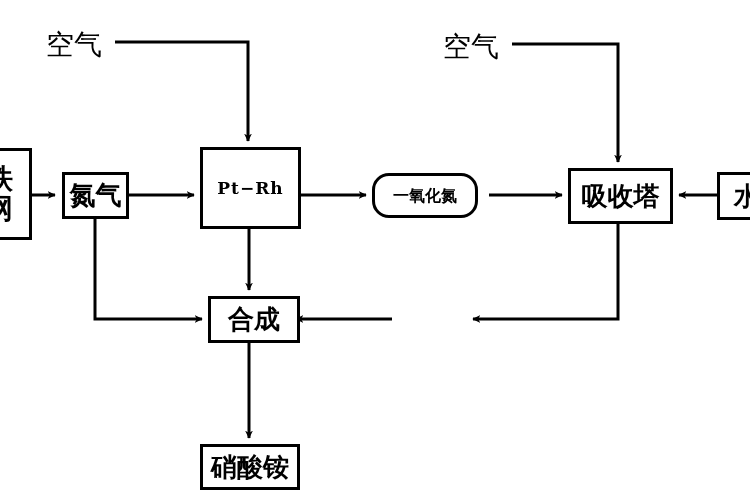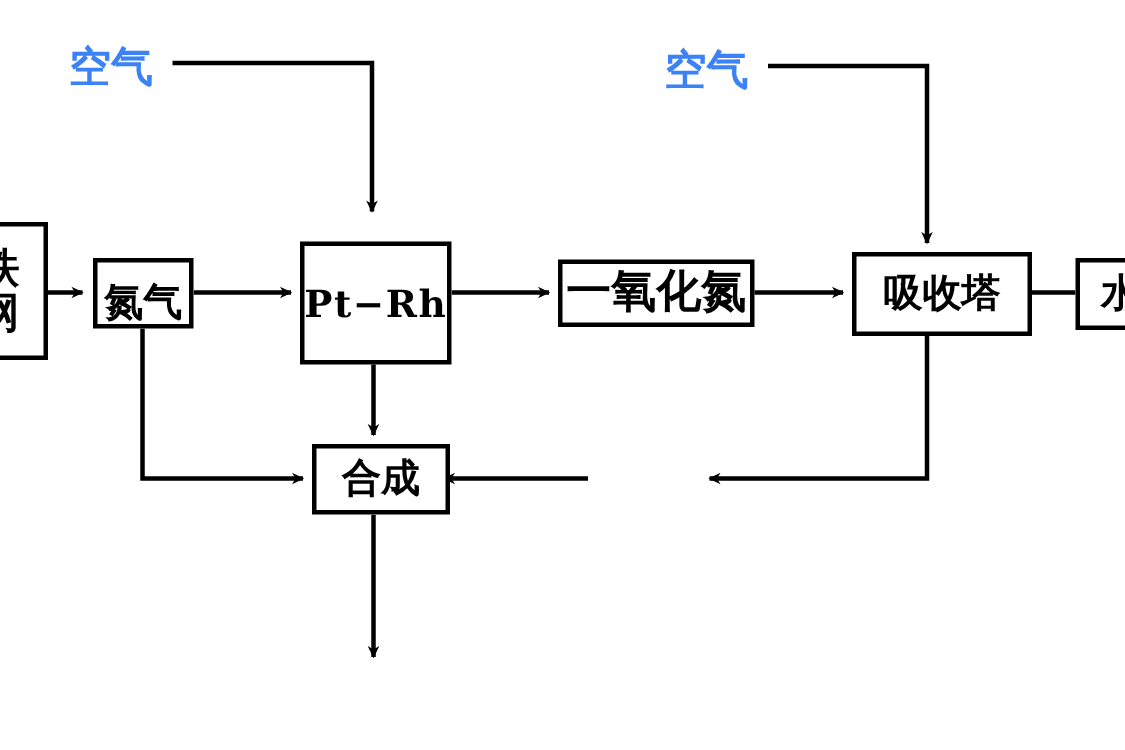--- a/index.html
+++ b/index.html
@@ -49,61 +49,60 @@
     font-family: "DejaVu Sans", "Liberation Sans", sans-serif;
     letter-spacing: 0px;
   }
   .latin-line {
     font-family: "DejaVu Serif", "Liberation Serif", serif;
     font-weight: 700;
     letter-spacing: 1px;
   }
   .free-label {
     position: absolute;
-    color: #3b82f6;
-    font-weight: 700;
+    color: #000000;
+    font-weight: 400;
     white-space: nowrap;
     z-index: 3;
   }
   
   #node-iron-mesh {
     left: -34px;
     top: 148px;
     width: 66px;
     height: 92px;
     font-size: 28px;
     border-width: 3px;
   }
   #node-nitrogen {
     left: 62px;
     top: 172px;
     width: 67px;
     height: 47px;
     font-size: 26px;
-    justify-content: flex-end;
   }
   #node-ptrh {
     left: 200px;
     top: 147px;
     width: 101px;
     height: 82px;
-    font-size: 25px;
-    margin-top: 14px;
+    font-size: 17px;
   }
   #node-no {
     left: 372px;
     top: 173px;
-    width: 131px;
+    width: 106px;
     height: 45px;
-    font-size: 30px;
+    font-size: 16px;
+    border-radius: 17px;
   }
   #node-tower {
     left: 568px;
     top: 168px;
-    width: 120px;
+    width: 105px;
     height: 56px;
     font-size: 26px;
   }
   #node-water {
     left: 717px;
     top: 172px;
     width: 60px;
     height: 48px;
     font-size: 26px;
   }
@@ -203,18 +202,21 @@
 
   <div class="node-box" id="node-water">
     <span class="node-label cjk">水</span>
   </div>
 
   <div class="node-box" id="node-synthesis">
     <span class="node-label cjk">合成</span>
   </div>
 
 
+  <div class="node-box" id="node-ammonium-nitrate">
+    <span class="node-label cjk">硝酸铵</span>
+  </div>
 
   <div class="free-label cjk" id="label-air-left">空气</div>
 
   <div class="free-label cjk" id="label-air-right">空气</div>
 
 </div>
 
 </body></html>

